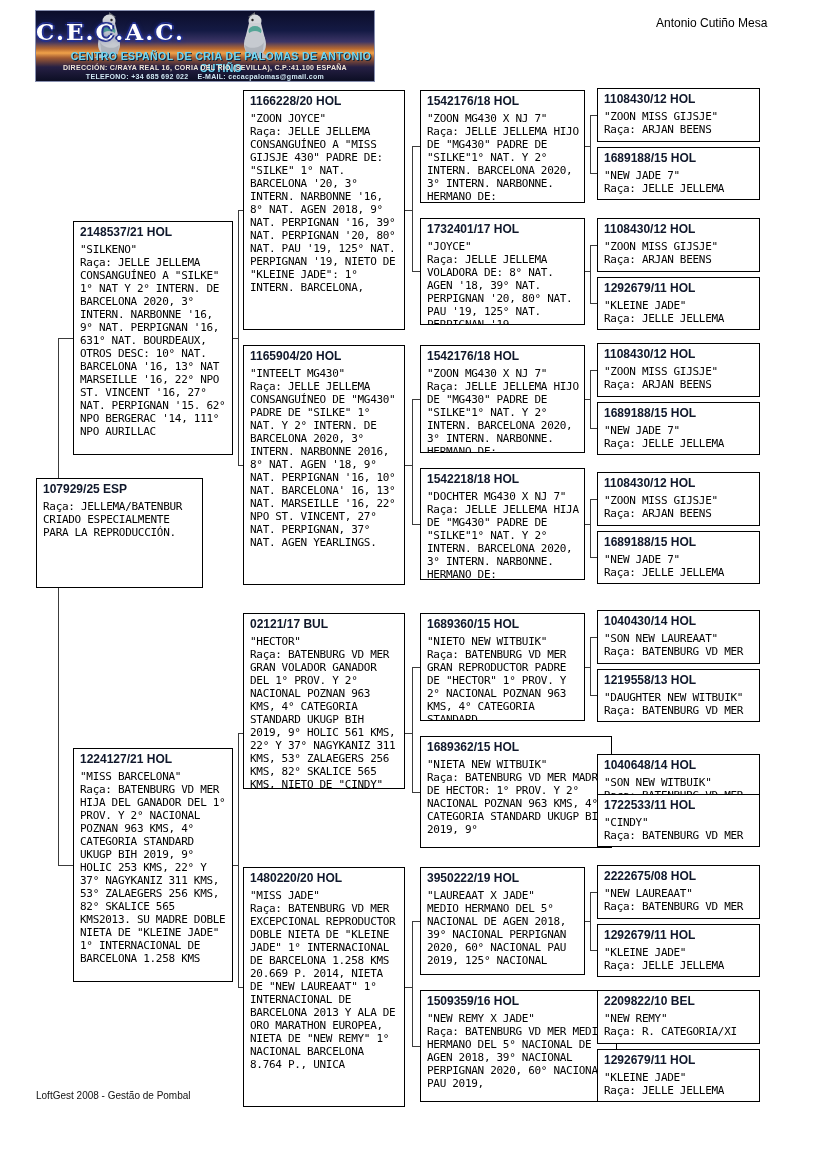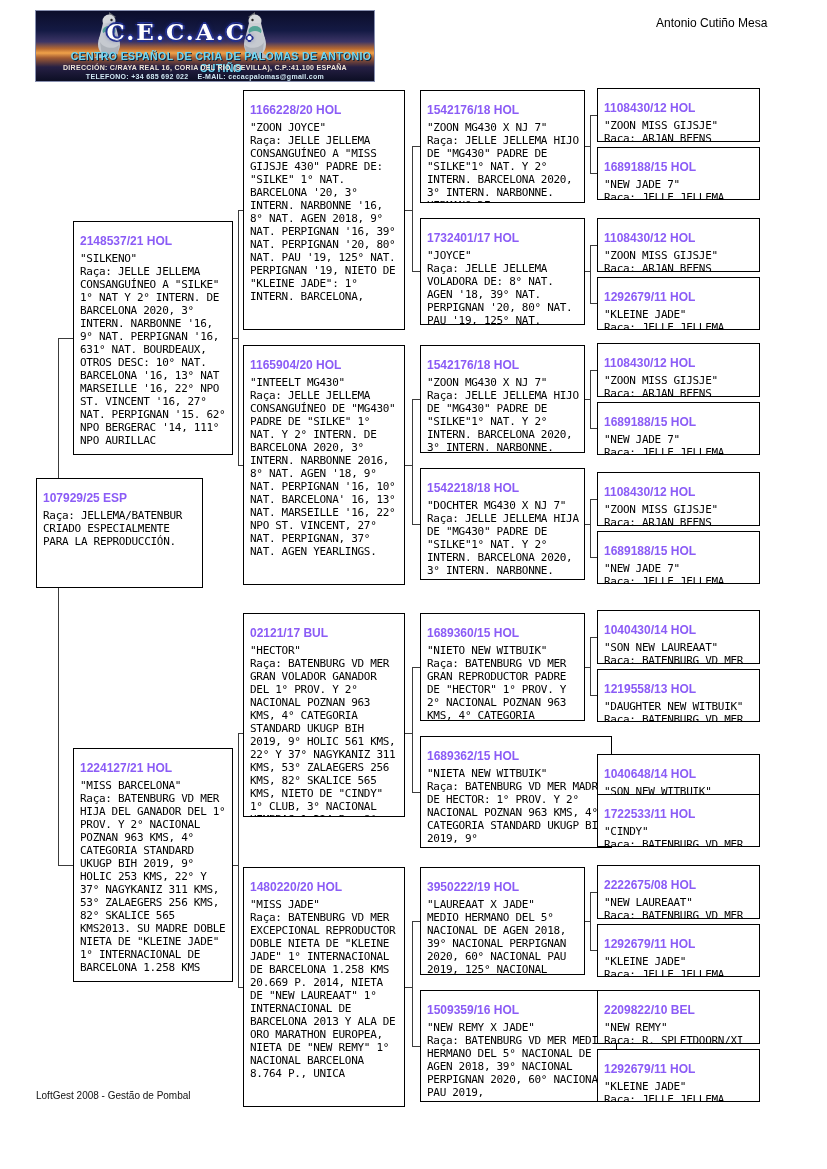--- a/index.html
+++ b/index.html
@@ -7,21 +7,21 @@
     position:relative; width:827px; height:1169px; background:#ffffff;
     font-family:"DejaVu Sans Mono", monospace; overflow:hidden;
   }
   
   #logo {
     position:absolute; left:35px; top:10px; width:340px; height:72px;
     border:1px solid #8890b0; box-sizing:border-box; overflow:hidden;
     background:linear-gradient(180deg,#0b0d2a 0%,#141a44 28%,#3c3566 44%,#b86a30 54%,#f0a24a 60%,#a05a32 67%,#262044 80%,#0c0e24 100%);
   }
   .logo-title {
-    position:absolute; left:0; right:48px; top:7px; text-align:center;
+    position:absolute; left:0; right:48px; top:7px; text-align:left;
     font:bold 23px "DejaVu Serif", serif; letter-spacing:2px; color:#ffffff;
     text-shadow:-2px 0 0 #23308f, 2px 0 0 #23308f, 0 -2px 0 #23308f, 0 2px 0 #23308f, 0 0 5px #23308f;
   }
   .logo-subtitle {
     position:absolute; left:0; right:0; top:39px; text-align:center;
     font:bold 10.5px "Liberation Sans", sans-serif; letter-spacing:0.4px;
     color:#6fd8f5; text-shadow:1px 1px 0 #06203a;margin-left:32px;
   }
   .logo-address {
     position:absolute; left:0; right:0; top:53px; text-align:center;
@@ -41,21 +41,21 @@
   }
   #footer {
     position:absolute; left:36px; top:1090px;
     font:10px "Liberation Sans", sans-serif; color:#111;
   }
   
   .pbox {
     position:absolute; background:#fff; border:1.5px solid #000;
     box-sizing:border-box; padding:3px 5px 2px 6px; overflow:hidden;
   }
-  .pid  { font:bold 12px "Liberation Sans", sans-serif; color:#8b5cf6; margin-bottom:4px;margin-top:9px; }
+  .pid  { font:bold 12px "Liberation Sans", sans-serif; color:#0f172a; margin-bottom:4px; }
   .pname, .pdesc {
     font:11px "DejaVu Sans Mono", monospace; line-height:13px;
     letter-spacing:-0.3px; color:#000; word-wrap:break-word;
   }
   
   .cline { position:absolute; background:#3c3c3c; }
 </style>
 </head>
 <body>
 
@@ -173,21 +173,21 @@
   <div class="pbox" style="left:243px;top:90px;width:162px;height:240px">
     <div class="pid">1166228/20 HOL</div>
     <div class="pname">"ZOON JOYCE"</div>
     <div class="pdesc">Raça: JELLE JELLEMA CONSANGUÍNEO A "MISS GIJSJE 430" PADRE DE: "SILKE" 1° NAT. BARCELONA '20, 3° INTERN. NARBONNE '16, 8° NAT. AGEN 2018, 9° NAT. PERPIGNAN '16, 39° NAT. PERPIGNAN '20, 80° NAT. PAU '19, 125° NAT. PERPIGNAN '19, NIETO DE "KLEINE JADE": 1° INTERN. BARCELONA,</div>
   </div>
   <div class="pbox" style="left:243px;top:345px;width:162px;height:240px">
     <div class="pid">1165904/20 HOL</div>
     <div class="pname">"INTEELT MG430"</div>
     <div class="pdesc">Raça: JELLE JELLEMA CONSANGUÍNEO DE "MG430" PADRE DE "SILKE" 1° NAT. Y 2° INTERN. DE BARCELONA 2020, 3° INTERN. NARBONNE 2016, 8° NAT. AGEN '18, 9° NAT. PERPIGNAN '16, 10° NAT. BARCELONA' 16, 13° NAT. MARSEILLE '16, 22° NPO ST. VINCENT, 27° NAT. PERPIGNAN, 37° NAT. AGEN YEARLINGS.</div>
   </div>
-  <div class="pbox" style="left:243px;top:613px;width:162px;height:204px">
+  <div class="pbox" style="left:243px;top:613px;width:162px;height:176px">
     <div class="pid">02121/17 BUL</div>
     <div class="pname">"HECTOR"</div>
     <div class="pdesc">Raça: BATENBURG VD MER GRAN VOLADOR GANADOR DEL 1° PROV. Y 2° NACIONAL POZNAN 963 KMS, 4° CATEGORIA STANDARD UKUGP BIH 2019, 9° HOLIC 561 KMS, 22° Y 37° NAGYKANIZ 311 KMS, 53° ZALAEGERS 256 KMS, 82° SKALICE 565 KMS, NIETO DE "CINDY" 1° CLUB, 3° NACIONAL HEMBRAS 1.324 P., 8° NACIONAL GENERAL 4.978 P., 7°</div>
   </div>
   <div class="pbox" style="left:243px;top:867px;width:162px;height:240px">
     <div class="pid">1480220/20 HOL</div>
     <div class="pname">"MISS JADE"</div>
     <div class="pdesc">Raça: BATENBURG VD MER EXCEPCIONAL REPRODUCTOR DOBLE NIETA DE "KLEINE JADE" 1° INTERNACIONAL DE BARCELONA 1.258 KMS 20.669 P. 2014, NIETA DE "NEW LAUREAAT" 1° INTERNACIONAL DE BARCELONA 2013 Y ALA DE ORO MARATHON EUROPEA, NIETA DE "NEW REMY" 1° NACIONAL BARCELONA 8.764 P., UNICA</div>
   </div>
 
@@ -298,21 +298,21 @@
     <div class="pdesc">Raça: BATENBURG VD MER</div>
   </div>
   <div class="pbox" style="left:597px;top:924px;width:163px;height:53px">
     <div class="pid">1292679/11 HOL</div>
     <div class="pname">"KLEINE JADE"</div>
     <div class="pdesc">Raça: JELLE JELLEMA</div>
   </div>
   <div class="pbox" style="left:597px;top:990px;width:163px;height:54px">
     <div class="pid">2209822/10 BEL</div>
     <div class="pname">"NEW REMY"</div>
-    <div class="pdesc">Raça: R. SPLETDOORN/XI</div>
+    <div class="pdesc">Raça: R. CATEGORIA/XI</div>
   </div>
   <div class="pbox" style="left:597px;top:1049px;width:163px;height:53px">
     <div class="pid">1292679/11 HOL</div>
     <div class="pname">"KLEINE JADE"</div>
     <div class="pdesc">Raça: JELLE JELLEMA</div>
   </div>
 
   <div id="footer">LoftGest 2008 - Gestão de Pombal</div>
 </div>
 

